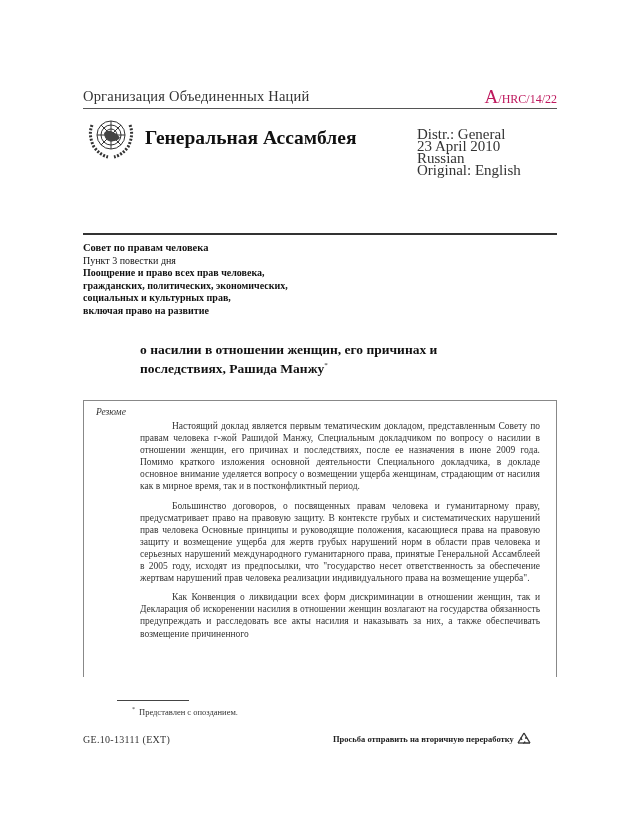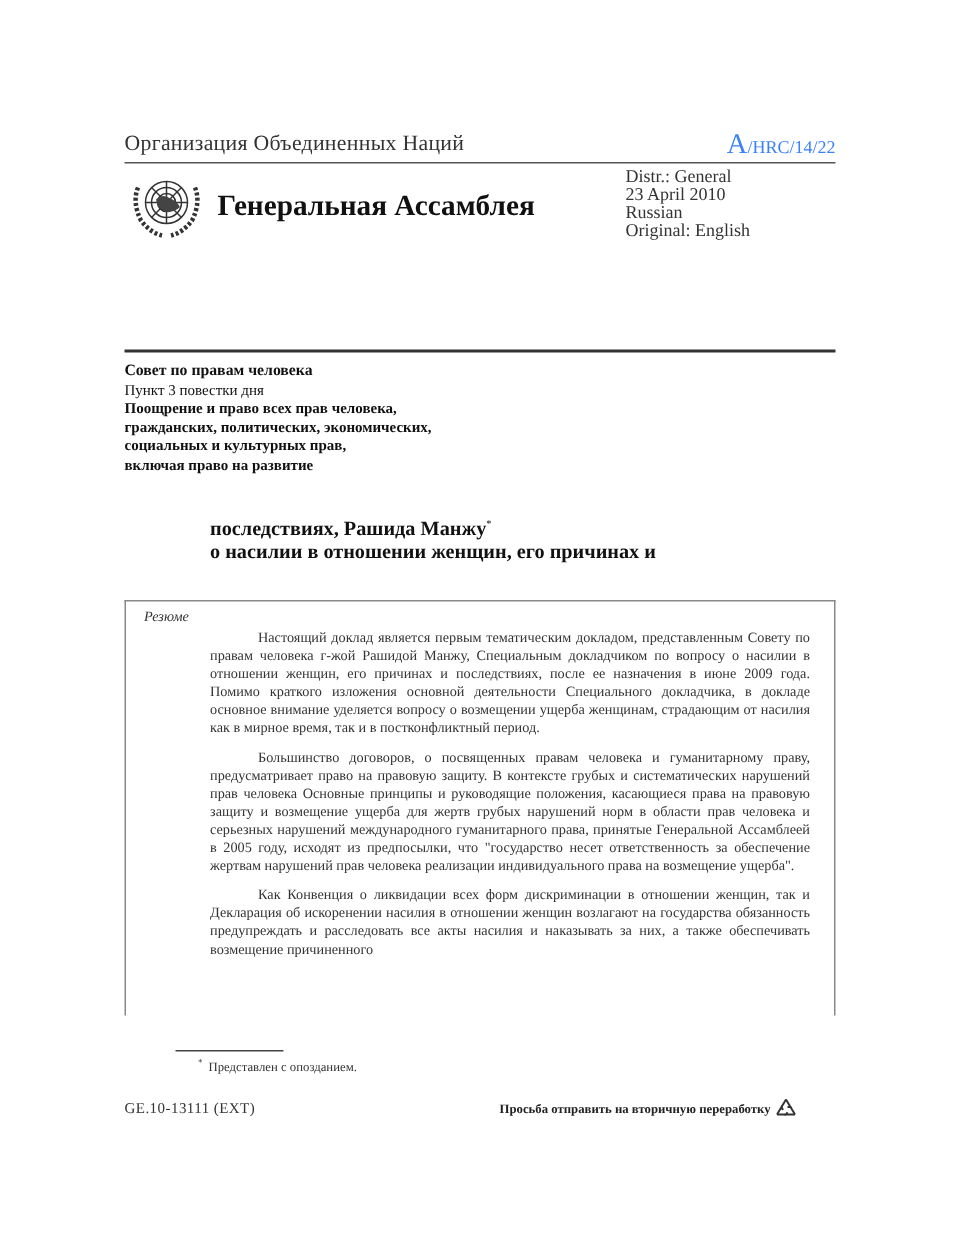--- a/index.html
+++ b/index.html
@@ -1,25 +1,25 @@
 <!DOCTYPE html>
 <html><head>
 <meta charset="utf-8">
 <style>
   html, body { margin: 0; padding: 0; background: #ffffff; }
   body { width: 640px; height: 828px; position: relative; overflow: hidden;
          font-family: "Liberation Serif", "DejaVu Serif", serif; color: #222; }
   .abs { position: absolute; }
   .org { left: 83px; top: 88px; font-size: 14.5px; letter-spacing: 0.2px; color: #333; }
-  .symbol { right: 83px; top: 86px; font-size: 12px; color: #3b82f6; text-align: right; }
+  .symbol { right: 83px; top: 86px; font-size: 12px; color: #be185d; text-align: right; }
   .symbol .big { font-size: 19px; }
   .rule-thin { left: 83px; top: 108px; width: 474px; height: 1px; background: #555; }
   .emblem { left: 86px; top: 113px; width: 50px; height: 46px; }
   .body-title { left: 145px; top: 115px; font-size: 19.5px; font-weight: bold; color: #111; margin-top: 12px; }
-  .distr { left: 417px; top: 111px; font-size: 12px; line-height: 12px; color: #333; }
+  .distr { left: 417px; top: 128px; font-size: 15px; line-height: 12px; color: #333; }
   .rule-thick { left: 83px; top: 233px; width: 474px; height: 2px; background: #333; }
   .council { left: 83px; top: 242px; font-size: 10px; line-height: 12.5px; color: #111; }
   .council .b { font-weight: bold; }
   .council .h { font-weight: bold; font-size: 10.5px; }
   .report-title { left: 140px; top: 342px; font-size: 13.5px; line-height: 15.5px; font-weight: bold; color: #111; }
   .report-title sup { font-size: 7px; font-weight: normal; }
   .summary-box { left: 83px; top: 400px; width: 472px; height: 276px;
                  border: 1px solid #888; border-bottom: none; }
   .summary-label { left: 96px; top: 407px; font-size: 9.5px; font-style: italic; color: #333; }
   .summary-text { left: 140px; top: 420px; width: 400px; font-size: 9.5px; line-height: 12.1px;
@@ -69,22 +69,22 @@
 <div class="abs council">
   <div class="h">Совет по правам человека</div>
   <div>Пункт 3 повестки дня</div>
   <div class="b">Поощрение и право всех прав человека,</div>
   <div class="b">гражданских, политических, экономических,</div>
   <div class="b">социальных и культурных прав,</div>
   <div class="b">включая право на развитие</div>
 </div>
 
 <div class="abs report-title">
+  <div>о насилии в отношении женщин, его причинах и</div>
   <div><span>последствиях, Рашида Манжу</span><sup>*</sup></div>
-  <div>о насилии в отношении женщин, его причинах и</div>
 </div>
 
 <div class="abs summary-box"></div>
 <div class="abs summary-label">Резюме</div>
 <div class="abs summary-text">
   <p>Настоящий доклад является первым тематическим докладом, представленным Совету по правам человека г-жой Рашидой Манжу, Специальным докладчиком по вопросу о насилии в отношении женщин, его причинах и последствиях, после ее назначения в июне 2009 года. Помимо краткого изложения основной деятельности Специального докладчика, в докладе основное внимание уделяется вопросу о возмещении ущерба женщинам, страдающим от насилия как в мирное время, так и в постконфликтный период.</p>
   <p>Большинство договоров, о посвященных правам человека и гуманитарному праву, предусматривает право на правовую защиту. В контексте грубых и систематических нарушений прав человека Основные принципы и руководящие положения, касающиеся права на правовую защиту и возмещение ущерба для жертв грубых нарушений норм в области прав человека и серьезных нарушений международного гуманитарного права, принятые Генеральной Ассамблеей в 2005 году, исходят из предпосылки, что "государство несет ответственность за обеспечение жертвам нарушений прав человека реализации индивидуального права на возмещение ущерба".</p>
   <p>Как Конвенция о ликвидации всех форм дискриминации в отношении женщин, так и Декларация об искоренении насилия в отношении женщин возлагают на государства обязанность предупреждать и расследовать все акты насилия и наказывать за них, а также обеспечивать возмещение причиненного</p>
 </div>
 

